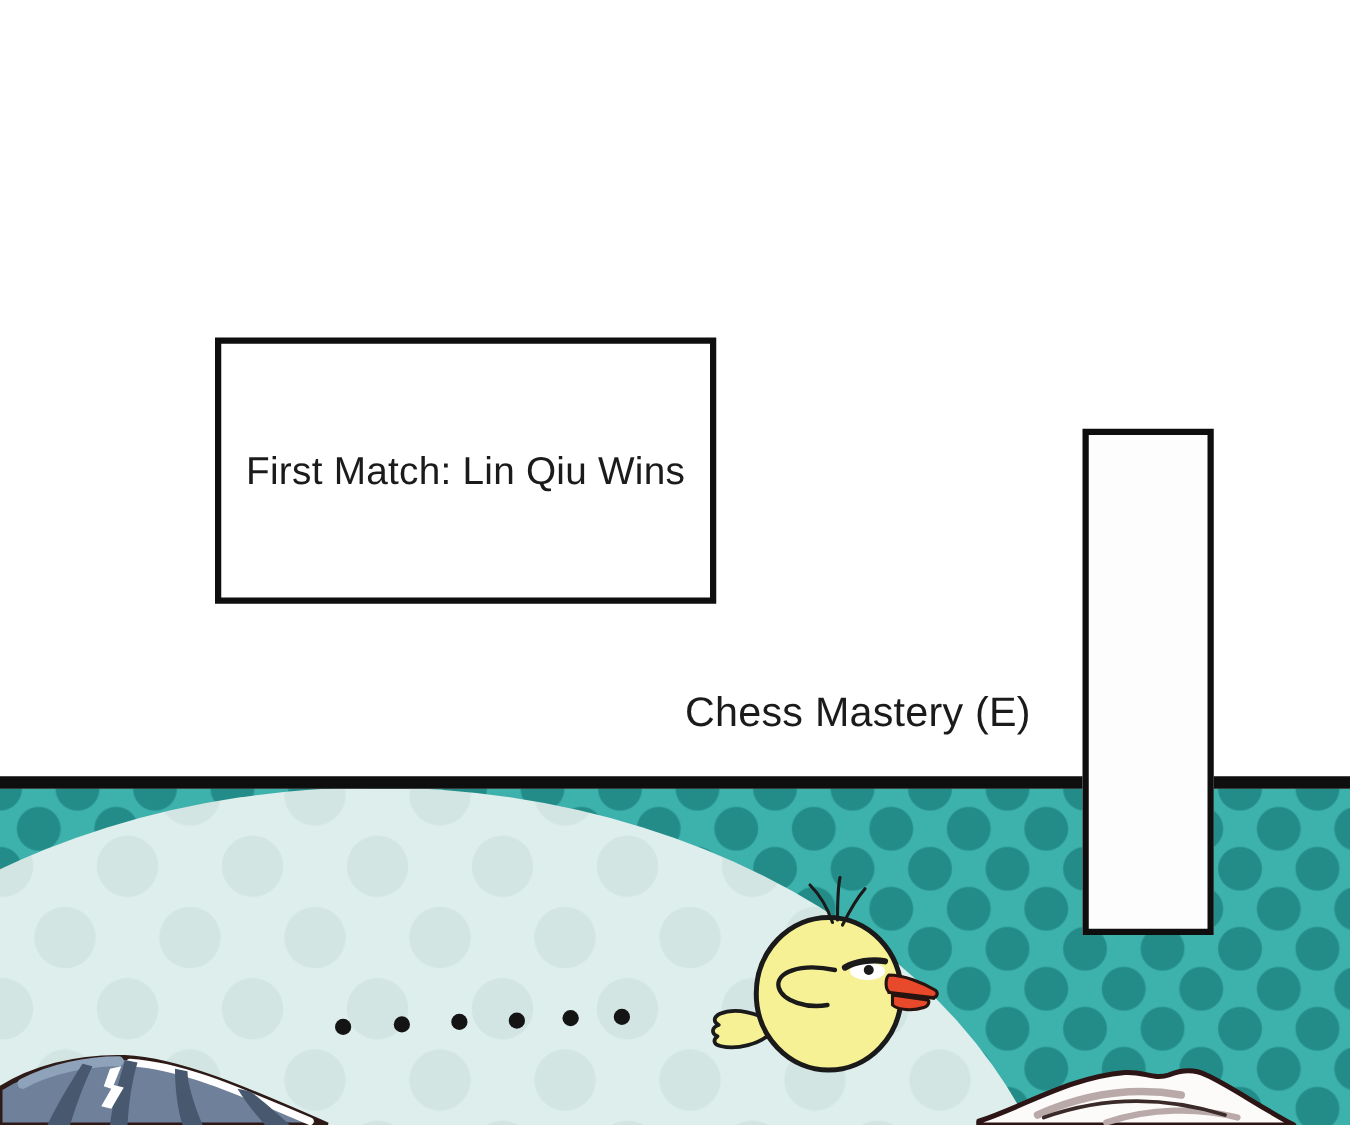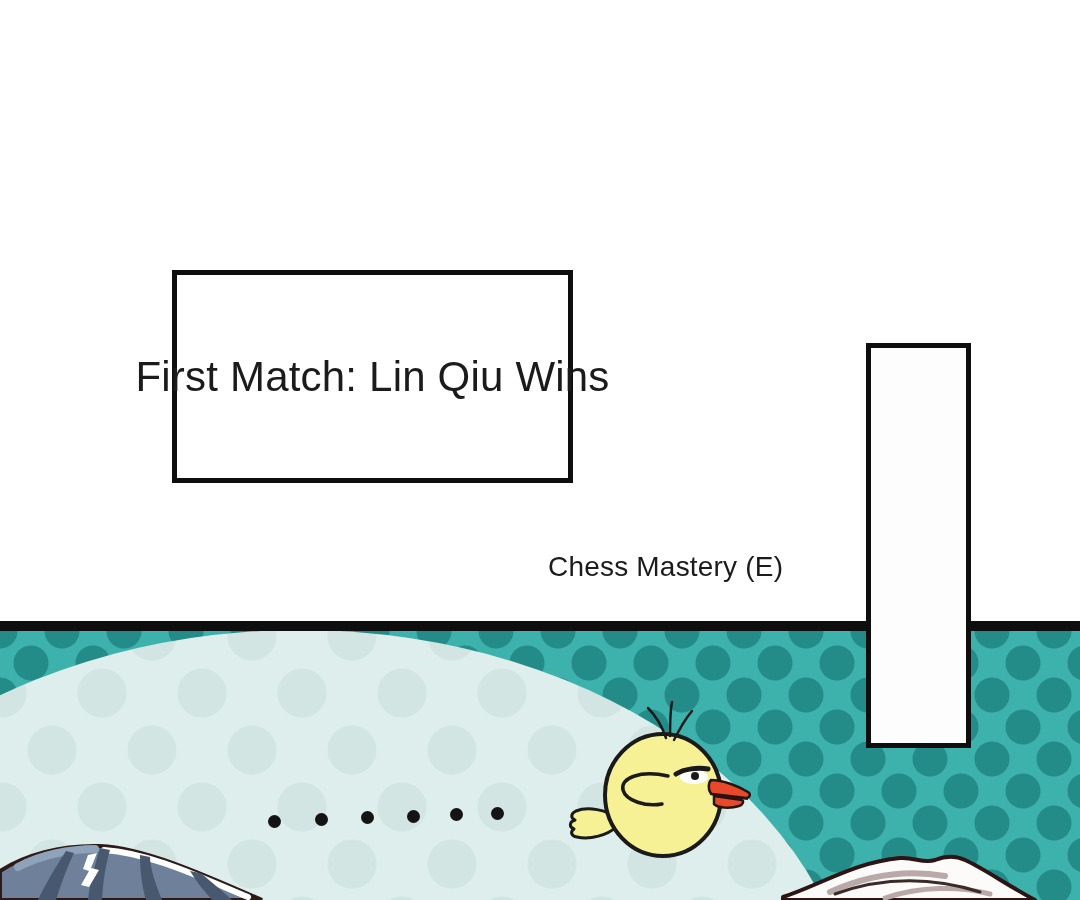--- a/index.html
+++ b/index.html
@@ -7,25 +7,25 @@
     position:relative;width:1080px;height:900px;overflow:hidden;
     background:#ffffff;font-family:"Liberation Sans",sans-serif;
   }
   
   .caption-box{
     position:absolute;left:172px;top:270px;width:401px;height:213px;
     box-sizing:border-box;border:5px solid #0e0e0e;background:#ffffff;
     display:flex;align-items:center;justify-content:center;z-index:4;
   }
   .caption-box .caption-text{
-    font-size:42px;color:#1b1b1b;letter-spacing:0.2px;white-space:nowrap;
+    font-size:31px;color:#1b1b1b;letter-spacing:0.2px;white-space:nowrap;
   }
   .skill-text{
     position:absolute;left:548px;top:551px;z-index:4;
-    font-size:28px;color:#1b1b1b;letter-spacing:0.2px;white-space:nowrap;
+    font-size:33px;color:#1b1b1b;letter-spacing:0.2px;white-space:nowrap;
   }
   
   .divider{
     position:absolute;left:0;top:621px;width:1080px;height:10px;
     background:#0e0e0e;z-index:5;
   }
   
   .tall-panel{
     position:absolute;left:866px;top:343px;width:105px;height:405px;
     box-sizing:border-box;border:5px solid #0e0e0e;background:#fdfdfd;z-index:6;

